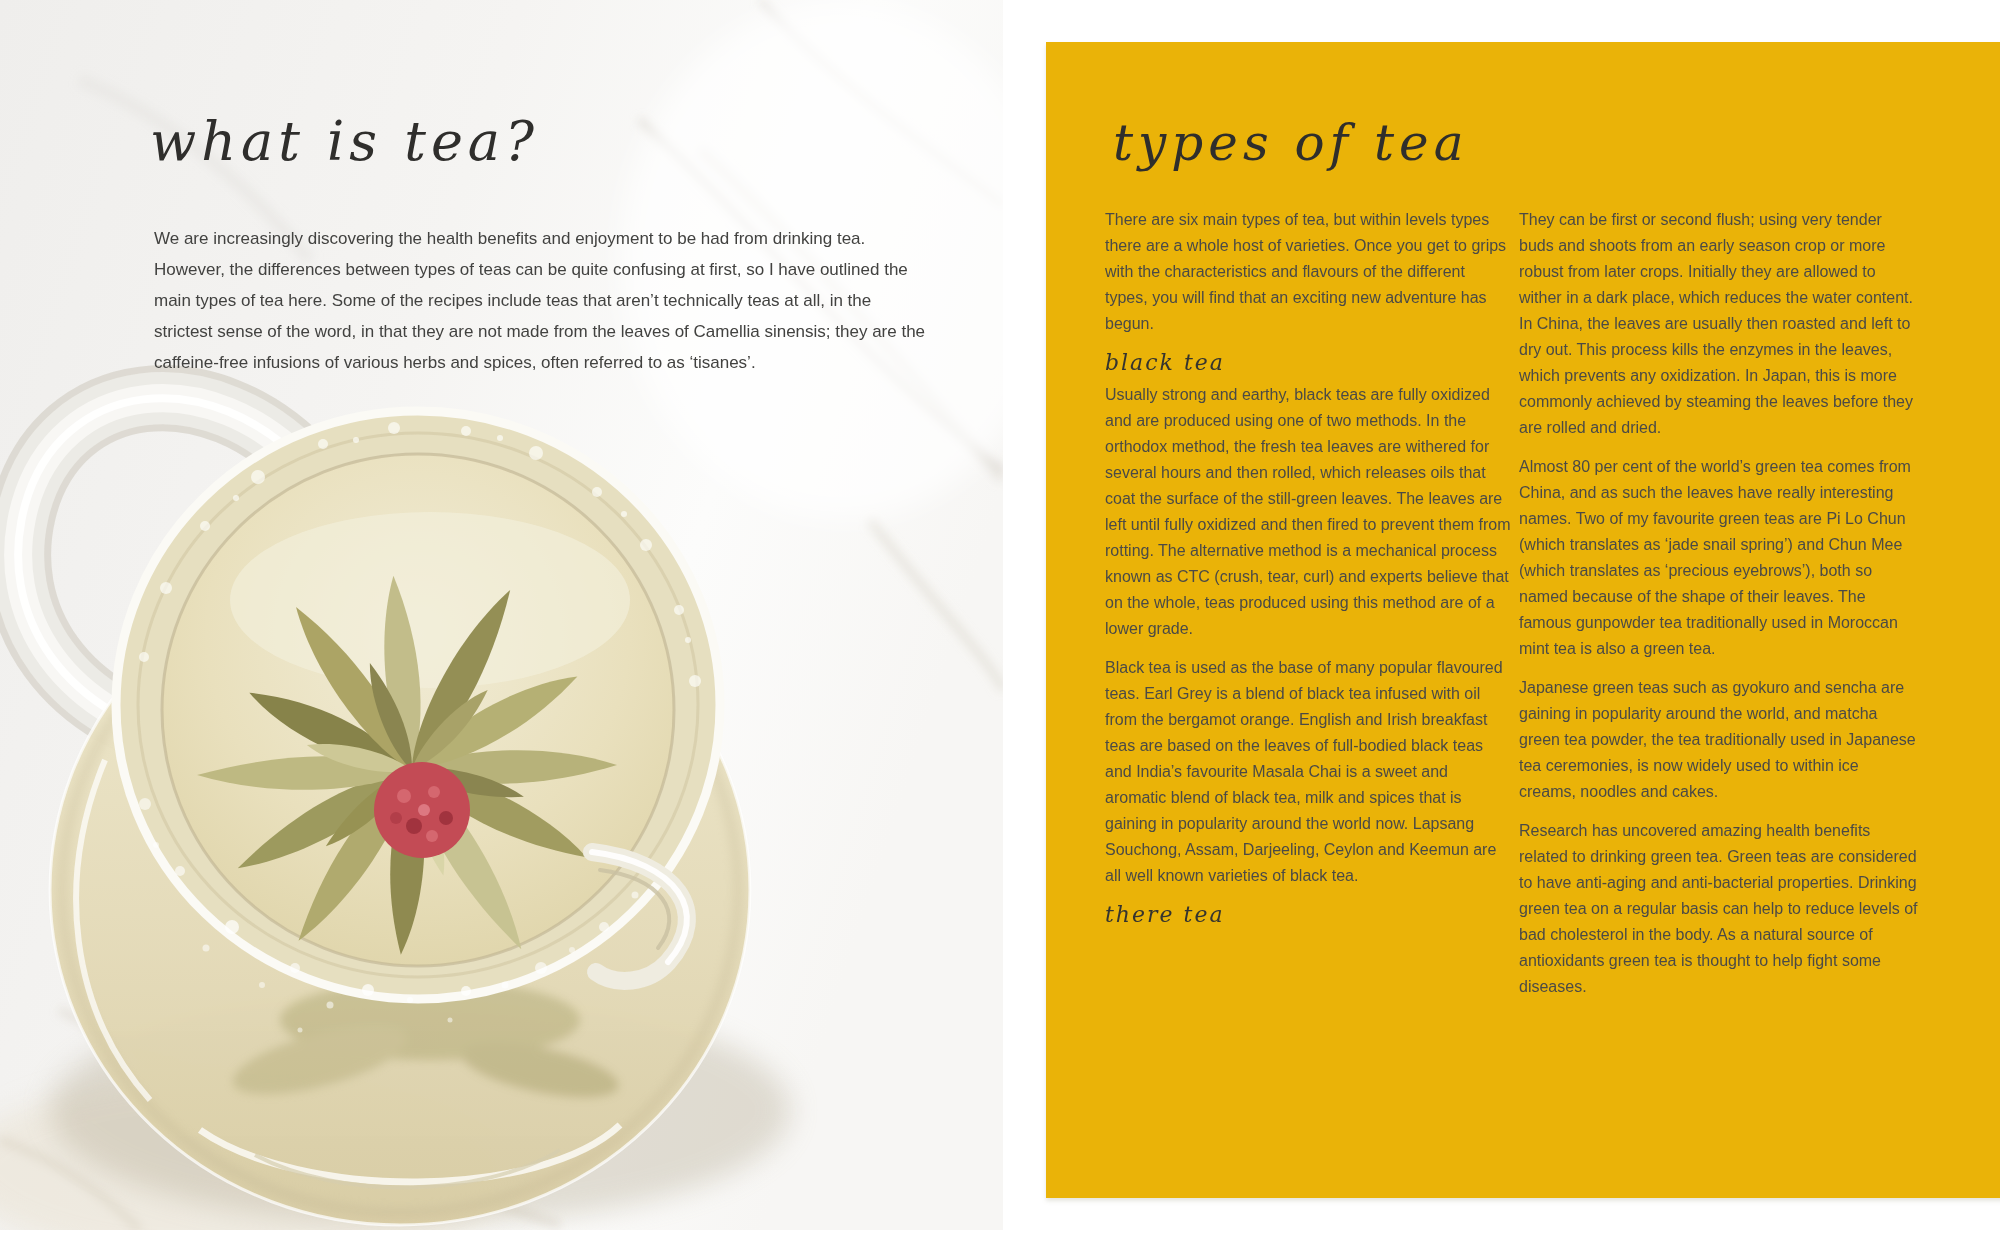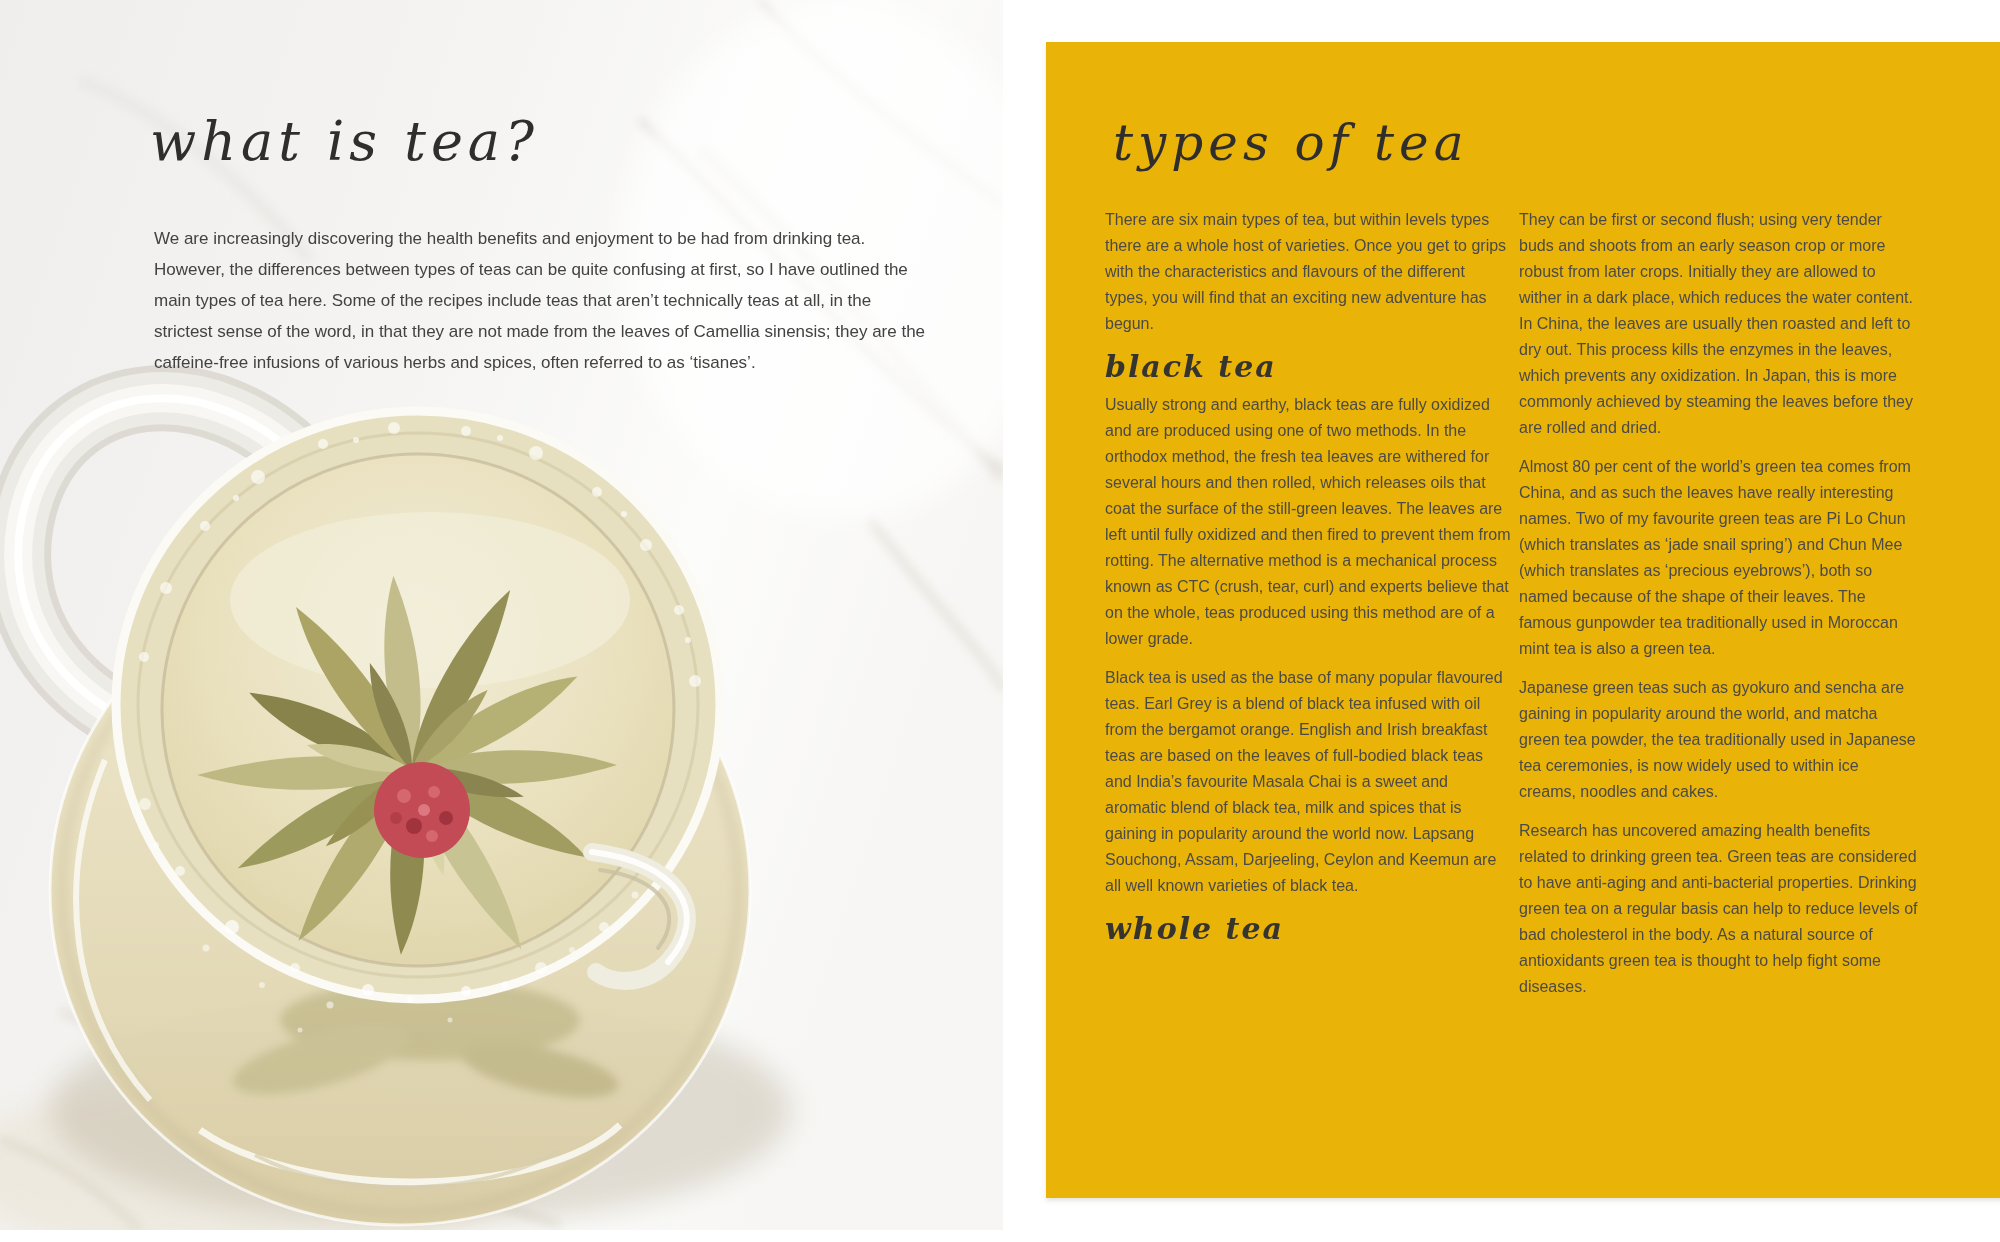--- a/index.html
+++ b/index.html
@@ -29,22 +29,22 @@
   }
   .right-title{
     position:absolute;left:67px;top:74px;margin:0;
     font-size:50px;letter-spacing:5px;line-height:1.1;
   }
   .col{position:absolute;top:165px;font-size:16px;line-height:26px;color:#4b4a46;}
   .col-1{left:59px;width:406px;}
   .col-2{left:473px;width:400px;}
   .col p{margin:0 0 13px 0;}
   .sub-head{
-    margin:9px 0 7px 0;font-size:30px;letter-spacing:2px;line-height:1.15;
-    font-weight:700;color:#35342f;
+    margin:9px 0 7px 0;font-size:22px;letter-spacing:2px;line-height:1.15;
+    font-weight:400;color:#35342f;
   }
 </style>
 </head>
 <body>
 
 <div class="spread">
 
   <section class="left-page">
 
     <svg class="photo" viewBox="0 0 1003 1230" preserveAspectRatio="none" aria-hidden="true">
@@ -232,21 +232,21 @@
   </section>
 
   <section class="right-page">
     <h1 class="script right-title">types of tea</h1>
 
     <div class="col col-1">
       <p>There are six main types of tea, but within levels types there are a whole host of varieties. Once you get to grips with the characteristics and flavours of the different types, you will find that an exciting new adventure has begun.</p>
       <h2 class="script sub-head">black tea</h2>
       <p>Usually strong and earthy, black teas are fully oxidized and are produced using one of two methods. In the orthodox method, the fresh tea leaves are withered for several hours and then rolled, which releases oils that coat the surface of the still-green leaves. The leaves are left until fully oxidized and then fired to prevent them from rotting. The alternative method is a mechanical process known as CTC (crush, tear, curl) and experts believe that on the whole, teas produced using this method are of a lower grade.</p>
       <p>Black tea is used as the base of many popular flavoured teas. Earl Grey is a blend of black tea infused with oil from the bergamot orange. English and Irish breakfast teas are based on the leaves of full-bodied black teas and India’s favourite Masala Chai is a sweet and aromatic blend of black tea, milk and spices that is gaining in popularity around the world now. Lapsang Souchong, Assam, Darjeeling, Ceylon and Keemun are all well known varieties of black tea.</p>
-      <h2 class="script sub-head">whole tea</h2>
+      <h2 class="script sub-head">there tea</h2>
     </div>
 
     <div class="col col-2">
       <p>They can be first or second flush; using very tender buds and shoots from an early season crop or more robust from later crops. Initially they are allowed to wither in a dark place, which reduces the water content. In China, the leaves are usually then roasted and left to dry out. This process kills the enzymes in the leaves, which prevents any oxidization. In Japan, this is more commonly achieved by steaming the leaves before they are rolled and dried.</p>
       <p>Almost 80 per cent of the world’s green tea comes from China, and as such the leaves have really interesting names. Two of my favourite green teas are Pi Lo Chun (which translates as ‘jade snail spring’) and Chun Mee (which translates as ‘precious eyebrows’), both so named because of the shape of their leaves. The famous gunpowder tea traditionally used in Moroccan mint tea is also a green tea.</p>
       <p>Japanese green teas such as gyokuro and sencha are gaining in popularity around the world, and matcha green tea powder, the tea traditionally used in Japanese tea ceremonies, is now widely used to within ice creams, noodles and cakes.</p>
       <p>Research has uncovered amazing health benefits related to drinking green tea. Green teas are considered to have anti-aging and anti-bacterial properties. Drinking green tea on a regular basis can help to reduce levels of bad cholesterol in the body. As a natural source of antioxidants green tea is thought to help fight some diseases.</p>
     </div>
   </section>
 

